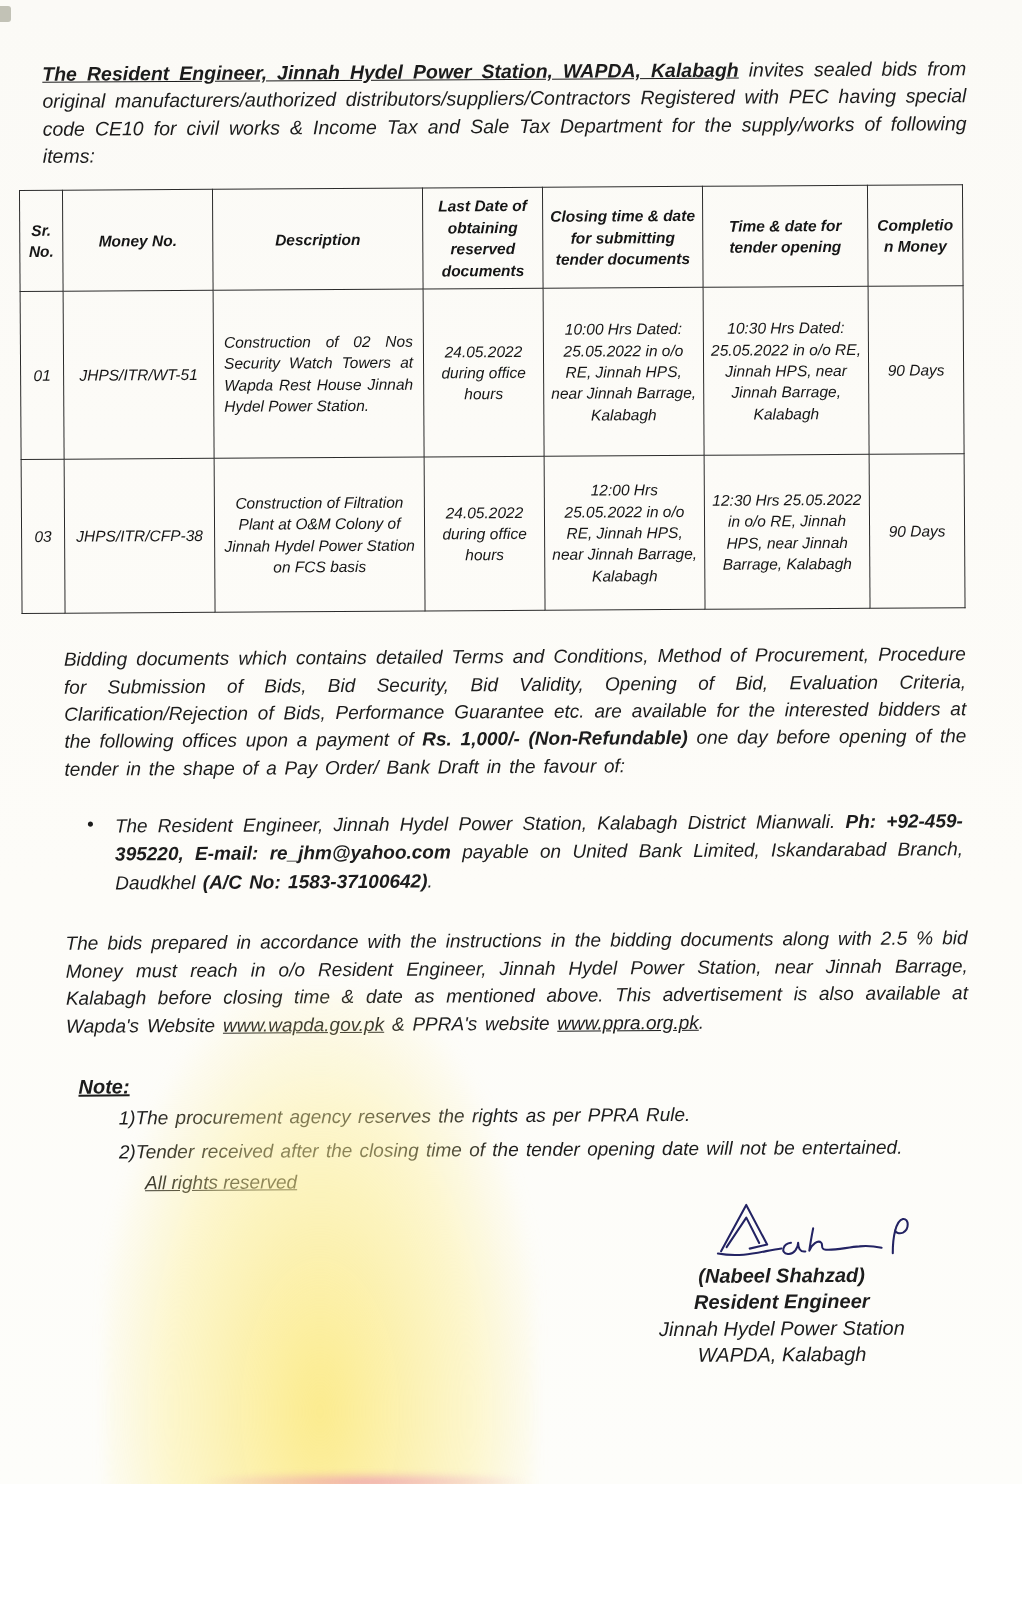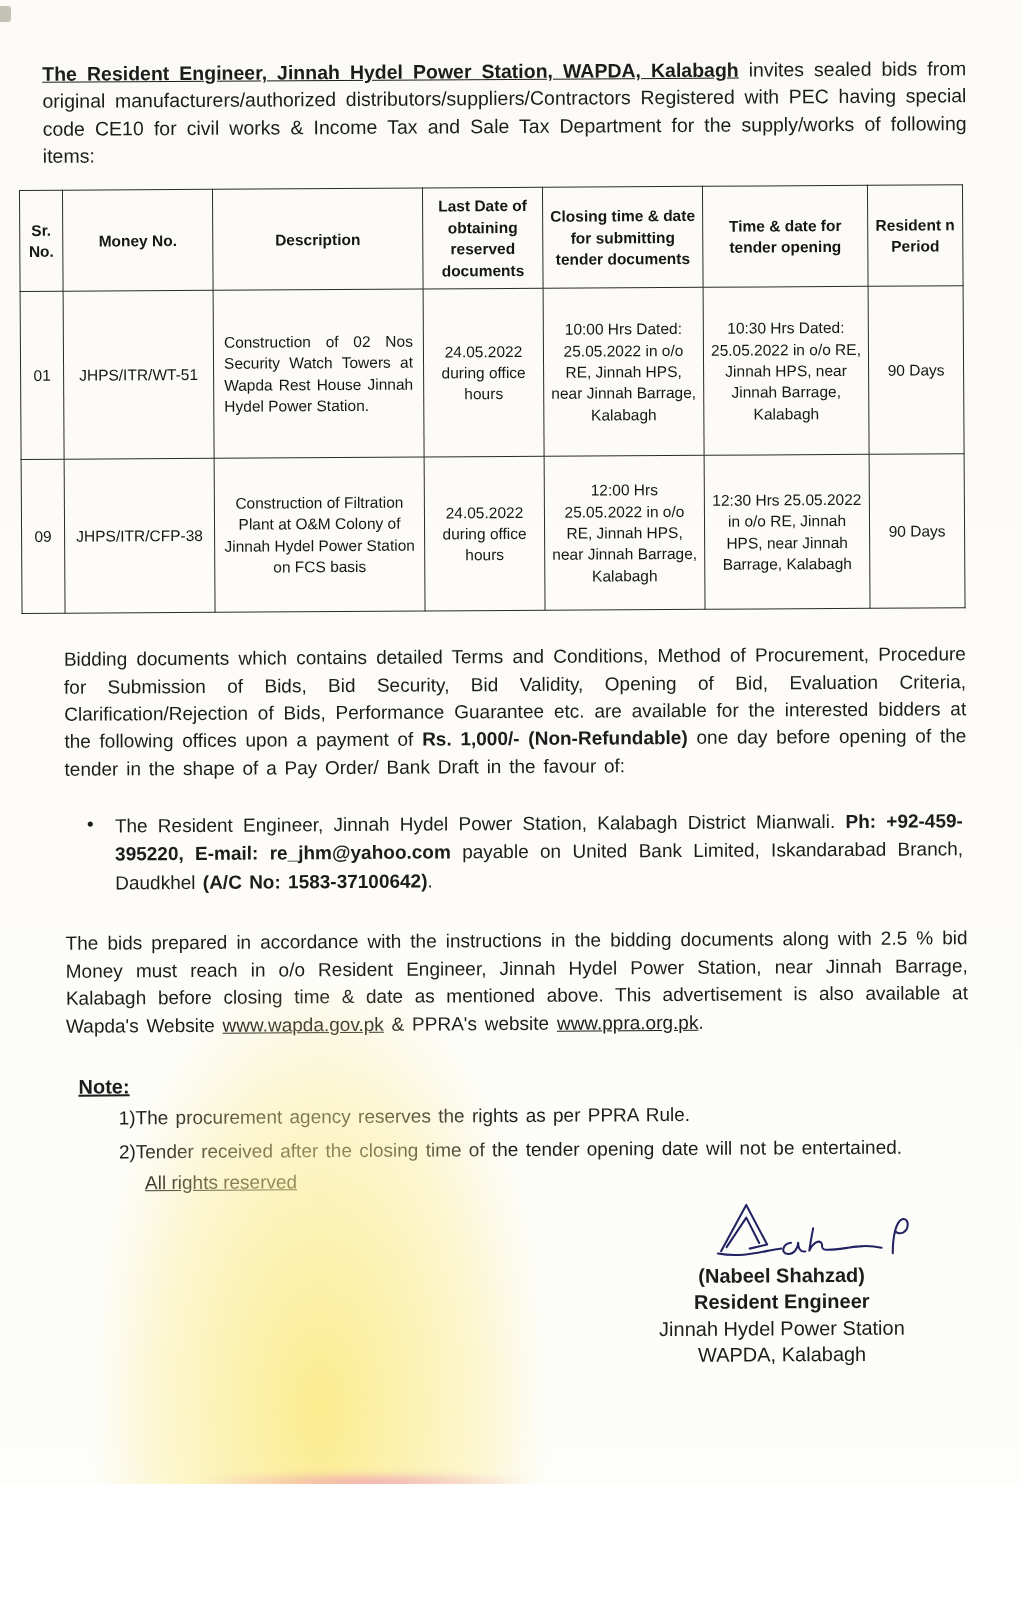--- a/index.html
+++ b/index.html
@@ -1,19 +1,19 @@
 <!DOCTYPE html>
 <html><head>
 <meta charset="utf-8">
 <style>
   html,body{margin:0;padding:0;}
   .page{
     position:relative; width:1022px; height:1484px; overflow:hidden;
     background:linear-gradient(180deg,#fbfaf6 0%, #fdfcf8 60%, #fdfdfa 100%);
-    font-family:"Liberation Sans", sans-serif; color:#1c1c1c;
+    font-family:"Liberation Sans", sans-serif; color:#1c1c1c;font-style:italic;
   }
   .content{position:absolute; left:0; top:0; width:100%; transform:rotate(-0.35deg);}
   .b{font-weight:bold;}
   .u{text-decoration:underline;}
   .intro{margin:58px 52px 0 46px; font-size:19.5px; line-height:1.4; text-align:justify; word-spacing:3px;}
   .tender-table{
     margin:20px 0 0 22px; width:943px; border-collapse:collapse; table-layout:fixed;
     font-size:15.5px; color:#161616;
   }
   .tender-table th,.tender-table td{
@@ -72,35 +72,35 @@
           <col class="c7">
       </colgroup>
       <thead>
         <tr>
           <th>Sr. No.</th>
           <th>Money No.</th>
           <th>Description</th>
           <th>Last Date of obtaining reserved documents</th>
           <th>Closing time &amp; date for submitting tender documents</th>
           <th>Time &amp; date for tender opening</th>
-          <th>Resident n Period</th>
+          <th>Completio n Money</th>
         </tr>
       </thead>
       <tbody>
         <tr class="row-1">
           <td>01</td>
           <td>JHPS/ITR/WT-51</td>
           <td class="desc-justify">Construction of 02 Nos Security Watch Towers at Wapda Rest House Jinnah Hydel Power Station.</td>
           <td>24.05.2022 during office hours</td>
           <td>10:00 Hrs Dated: 25.05.2022 in o/o RE, Jinnah HPS, near Jinnah Barrage, Kalabagh</td>
           <td>10:30 Hrs Dated: 25.05.2022 in o/o RE, Jinnah HPS, near Jinnah Barrage, Kalabagh</td>
           <td>90 Days</td>
         </tr>
         <tr class="row-2">
-          <td>09</td>
+          <td>03</td>
           <td>JHPS/ITR/CFP-38</td>
           <td class="desc-center">Construction of Filtration Plant at O&amp;M Colony of Jinnah Hydel Power Station on FCS basis</td>
           <td>24.05.2022 during office hours</td>
           <td>12:00 Hrs 25.05.2022 in o/o RE, Jinnah HPS, near Jinnah Barrage, Kalabagh</td>
           <td>12:30 Hrs 25.05.2022 in o/o RE, Jinnah HPS, near Jinnah Barrage, Kalabagh</td>
           <td>90 Days</td>
         </tr>
       </tbody>
     </table>
 

